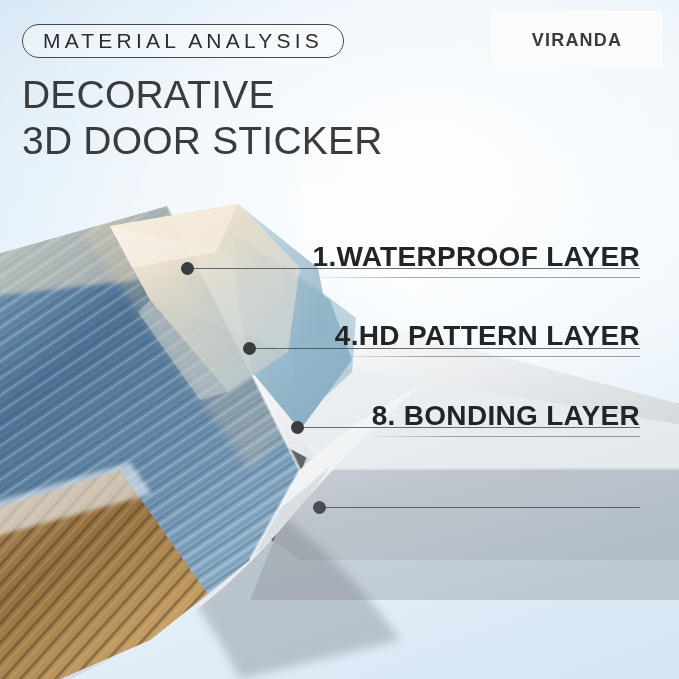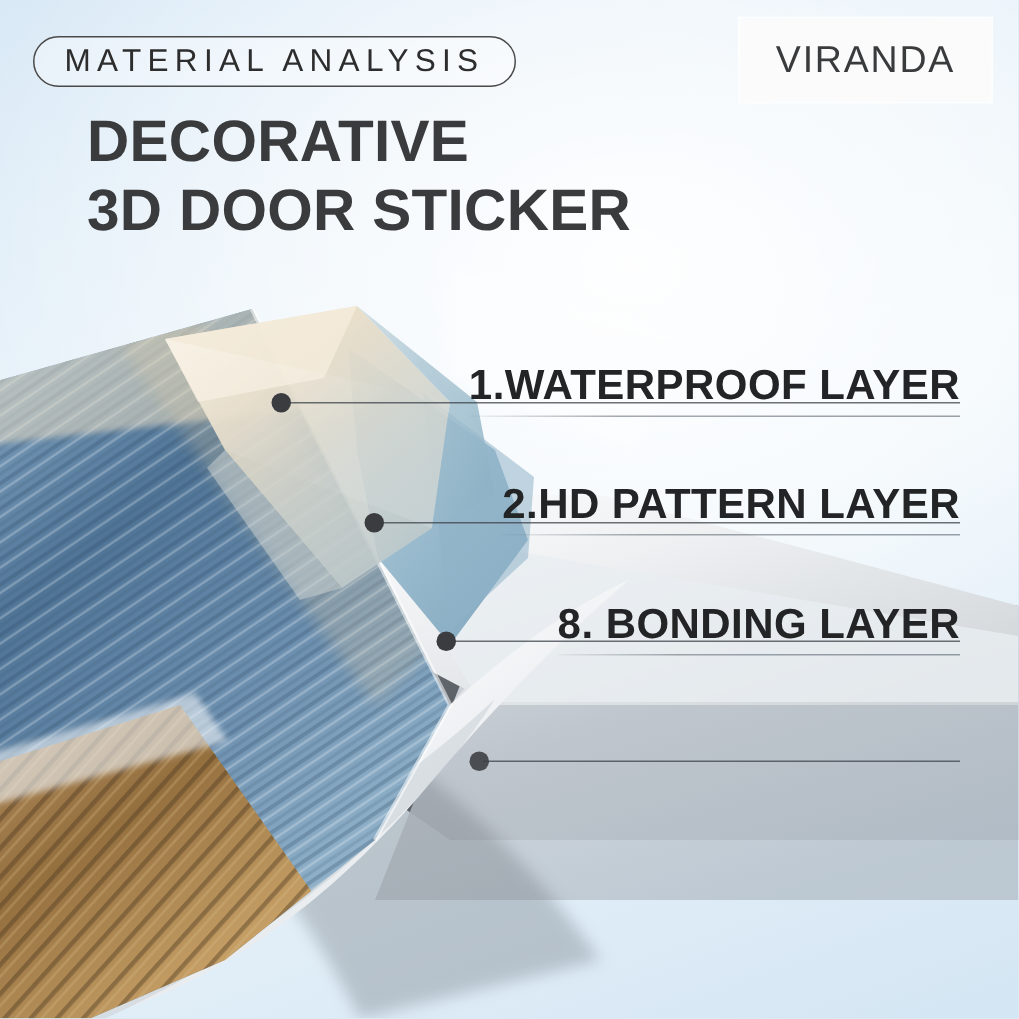--- a/index.html
+++ b/index.html
@@ -27,38 +27,37 @@
     border-radius:18px;
     background:rgba(255,255,255,0.35);
     font-size:21px;
     letter-spacing:4.2px;
     color:#2d2d2d;
     white-space:nowrap;
   }
   .headline {
     position:absolute; left:22px; top:72px;
     font-size:39px;
-    font-weight:bold;
+    font-weight:normal;
     line-height:1.18;
     letter-spacing:0.2px;
     color:#3a3b3d;
     white-space:nowrap;
-    margin-left:36px;
   }
   .headline .l2 { display:block; }
 
   .brandbox {
     position:absolute; right:18px; top:12px;
     width:168px; height:56px;
     background:#fbfbfb;
     display:flex; align-items:center; justify-content:center;
     box-shadow:0 0 0 1px rgba(255,255,255,0.8);
   }
   .brandbox .brandtext {
-    font-size:25px; font-weight:normal;
+    font-size:18px; font-weight:bold;
     letter-spacing:1.2px; color:#3a3b3d;text-align:right;
   }
 
   
   .labels { position:absolute; left:0; top:0; width:679px; height:679px; }
   .lbl {
     position:absolute;
     right:39px;
     text-align:right;
     white-space:nowrap;
@@ -270,21 +269,21 @@
     <div class="dot" id="dt1"></div>
     <div class="dot" id="dt2"></div>
     <div class="dot" id="dt3"></div>
     <div class="dot" id="dt4"></div>
 
     <div class="lbl" id="lbl1">
       <span class="txt">1.WATERPROOF LAYER</span>
       <span class="rule"></span>
     </div>
     <div class="lbl" id="lbl2">
-      <span class="txt">2.HD PATTERN LAYER</span>
+      <span class="txt">4.HD PATTERN LAYER</span>
       <span class="rule"></span>
     </div>
     <div class="lbl" id="lbl3">
       <span class="txt">8. BONDING LAYER</span>
       <span class="rule"></span>
     </div>
 
   </div>
 </div>
 

